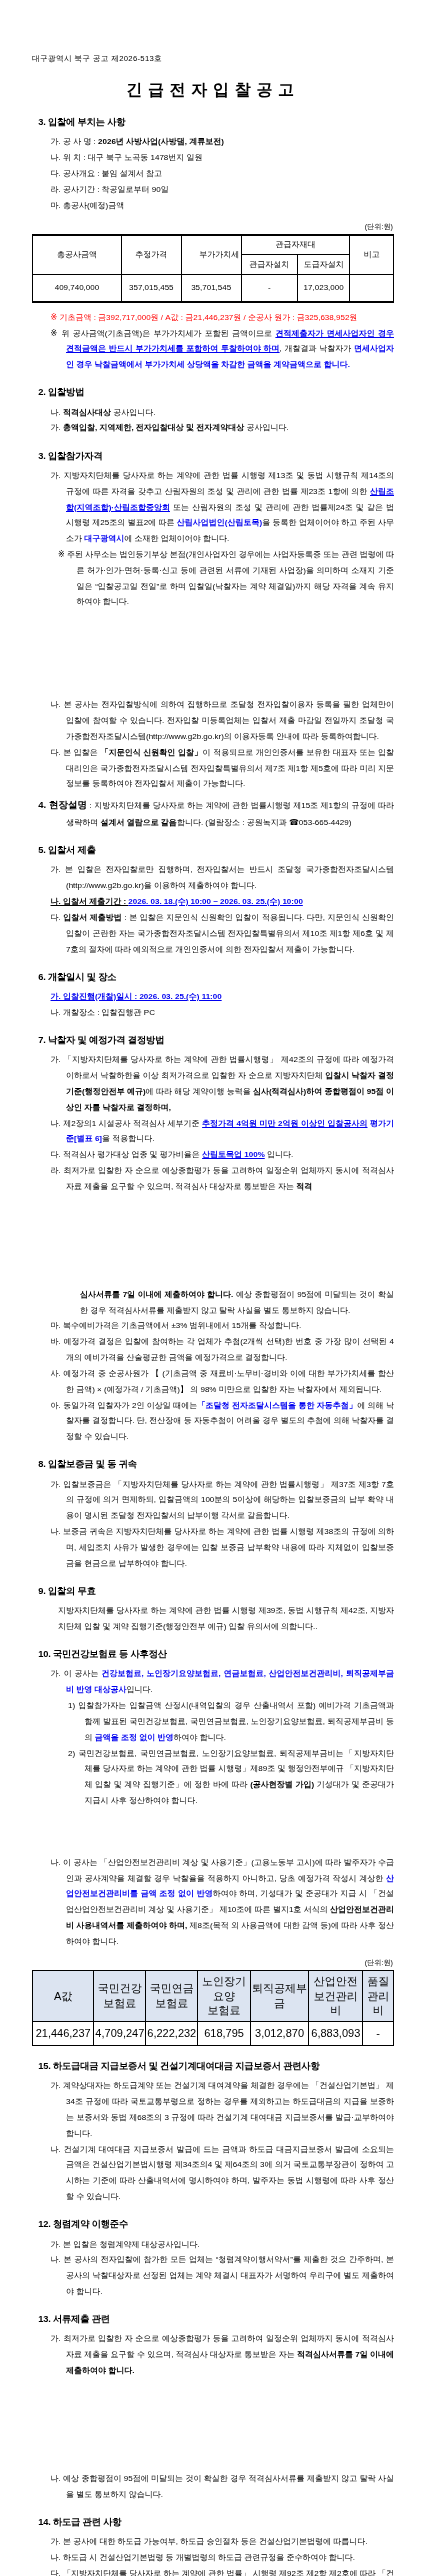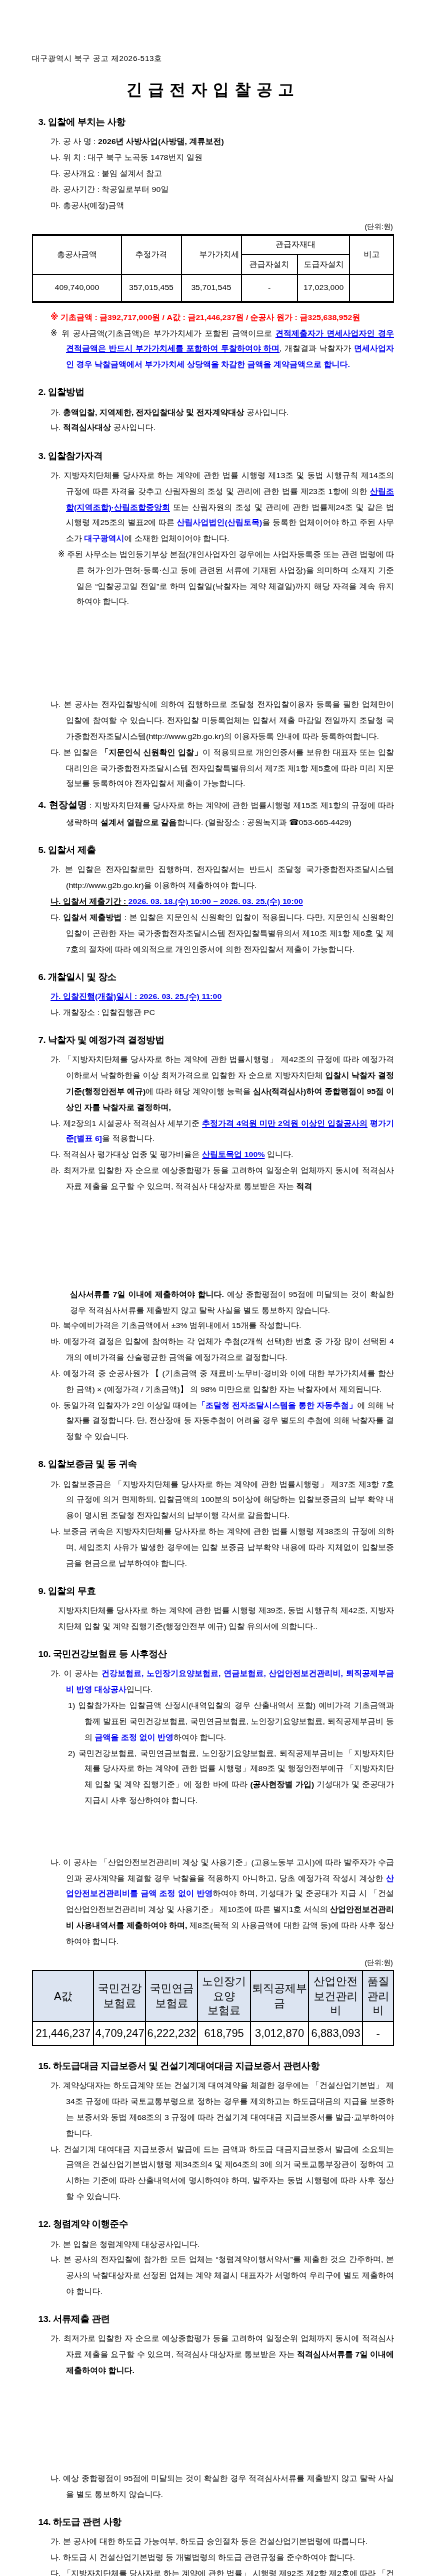--- a/index.html
+++ b/index.html
@@ -5,26 +5,26 @@
   html,body{margin:0;padding:0;background:#fff;}
   body{font-family:"Liberation Sans","DejaVu Sans",sans-serif;color:#000;}
   #page{width:426px;height:3611px;overflow:hidden;background:#fff;box-sizing:border-box;padding:54px 32px 0 32px;}
   .docno{font-size:7.7px;letter-spacing:0.3px;}
   .title{font-size:16px;font-weight:800;text-align:center;letter-spacing:5.7px;margin:15.5px 0 15.5px;}
   .sec-h{font-size:9.3px;font-weight:800;margin:13.4px 0 5.2px 6.2px;letter-spacing:-0.2px;}
   .para{font-size:8px;line-height:1.98;margin:0 0 0 18.5px;padding-left:15.5px;text-indent:-15.5px;text-align:justify;}
   .para.ind-note2{margin-left:26px;padding-left:18.5px;text-indent:-18.5px;}
   .para.ind-sub{margin-left:36px;padding-left:16.5px;text-indent:-16.5px;}
   .para.ind-plain{margin-left:26px;padding-left:0;text-indent:0;}
-  .para.ind-cont{margin-left:38px;padding-left:0;text-indent:0;}
+  .para.ind-cont{margin-left:48px;padding-left:0;text-indent:0;}
   .para.ind-hp{margin-left:6.2px;padding-left:28px;text-indent:-28px;margin-top:4px;}
   .b{font-weight:800;}
   .bl{color:#0000f0;font-weight:800;}
   .blu{color:#0000f0;font-weight:800;text-decoration:underline;}
-  .r{color:#ff0000;font-weight:700;}
+  .r{color:#ff0000;font-weight:400;}
   .bu{font-weight:800;text-decoration:underline;}
   .hb{font-size:9.5px;font-weight:800;}
   .unit{font-size:7.2px;text-align:right;padding-right:1px;margin:8.2px 0 2.1px;}
   table{border-collapse:collapse;}
   .t-cost{width:100%;font-size:8px;border-top:2.1px solid #000;border-bottom:2.1px solid #000;margin:0 0 7.2px;}
   .t-cost th,.t-cost td{border:0.5px solid #000;text-align:center;font-weight:normal;padding:2.1px 1px;}
   .t-cost thead th{height:14.4px;}
   .t-cost tbody td{height:21.6px;}
   .t-cost .c1{width:24.5%;} .t-cost .c2{width:16.5%;} .t-cost .c3{width:16.5%;padding-left:17px;}
   .t-cost .c4{width:15.5%;} .t-cost .c5{width:14.5%;} .t-cost .c6{width:12%;}
@@ -69,22 +69,22 @@
             <td>35,701,545</td>
             <td>-</td>
             <td>17,023,000</td>
             <td></td>
           </tr>
         </tbody>
       </table>
       <p class="para ind-item"><span class="r">※ 기초금액 : 금392,717,000원 / A값 : 금21,446,237원 / 순공사 원가 : 금325,638,952원</span></p>
       <p class="para ind-item"><span>※ 위 공사금액(기초금액)은 부가가치세가 포함된 금액이므로 </span><span class="blu">견적제출자가 면세사업자인 경우 견적금액은 반드시 부가가치세를 포함하여 투찰하여야 하며</span><span>, 개찰결과 낙찰자가 </span><span class="bl">면세사업자인 경우 낙찰금액에서 부가가치세 상당액을 차감한 금액을 계약금액으로 합니다.</span></p>
       <div class="sec-h">2. 입찰방법</div>
+      <p class="para ind-item"><span>나. </span><span class="b">적격심사대상</span><span> 공사입니다.</span></p>
       <p class="para ind-item"><span>가. </span><span class="b">총액입찰, 지역제한, 전자입찰대상 및 전자계약대상</span><span> 공사입니다.</span></p>
-      <p class="para ind-item"><span>나. </span><span class="b">적격심사대상</span><span> 공사입니다.</span></p>
       <div class="sec-h">3. 입찰참가자격</div>
       <p class="para ind-item"><span>가. 지방자치단체를 당사자로 하는 계약에 관한 법률 시행령 제13조 및 동법 시행규칙 제14조의 규정에 따른 자격을 갖추고 산림자원의 조성 및 관리에 관한 법률 제23조 1항에 의한 </span><span class="blu">산림조합(지역조합)·산림조합중앙회</span><span> 또는 산림자원의 조성 및 관리에 관한 법률제24조 및 같은 법 시행령 제25조의 별표2에 따른 </span><span class="bl">산림사업법인(산림토목)</span><span>을 등록한 업체이어야 하고 주된 사무소가 </span><span class="bl">대구광역시</span><span>에 소재한 업체이어야 합니다.</span></p>
       <p class="para ind-note2"><span>※ 주된 사무소는 법인등기부상 본점(개인사업자인 경우에는 사업자등록증 또는 관련 법령에 따른 허가·인가·면허·등록·신고 등에 관련된 서류에 기재된 사업장)을 의미하며 소재지 기준일은 “입찰공고일 전일”로 하며 입찰일(낙찰자는 계약 체결일)까지 해당 자격을 계속 유지 하여야 합니다.</span></p>
       <div class="gap-lg"></div>
       <p class="para ind-item"><span>나. 본 공사는 전자입찰방식에 의하여 집행하므로 조달청 전자입찰이용자 등록을 필한 업체만이 입찰에 참여할 수 있습니다. 전자입찰 미등록업체는 입찰서 제출 마감일 전일까지 조달청 국가종합전자조달시스템(http://www.g2b.go.kr)의 이용자등록 안내에 따라 등록하여합니다.</span></p>
       <p class="para ind-item"><span>다. 본 입찰은 </span><span class="b">「지문인식 신원확인 입찰」</span><span>이 적용되므로 개인인증서를 보유한 대표자 또는 입찰대리인은 국가종합전자조달시스템 전자입찰특별유의서 제7조 제1항 제5호에 따라 미리 지문정보를 등록하여야 전자입찰서 제출이 가능합니다.</span></p>
       <p class="para ind-hp"><span class="hb">4. 현장설명</span><span> : 지방자치단체를 당사자로 하는 계약에 관한 법률시행령 제15조 제1항의 규정에 따라 생략하며 </span><span class="b">설계서 열람으로 갈음</span><span>합니다. (열람장소 : 공원녹지과 ☎053-665-4429)</span></p>
       <div class="sec-h">5. 입찰서 제출</div>
       <p class="para ind-item"><span>가. 본 입찰은 전자입찰로만 집행하며, 전자입찰서는 반드시 조달청 국가종합전자조달시스템(http://www.g2b.go.kr)을 이용하여 제출하여야 합니다.</span></p>
       <p class="para ind-item"><span class="bu">나. 입찰서 제출기간 : </span><span class="blu">2026. 03. 18.(수) 10:00 ~ 2026. 03. 25.(수) 10:00</span></p>

